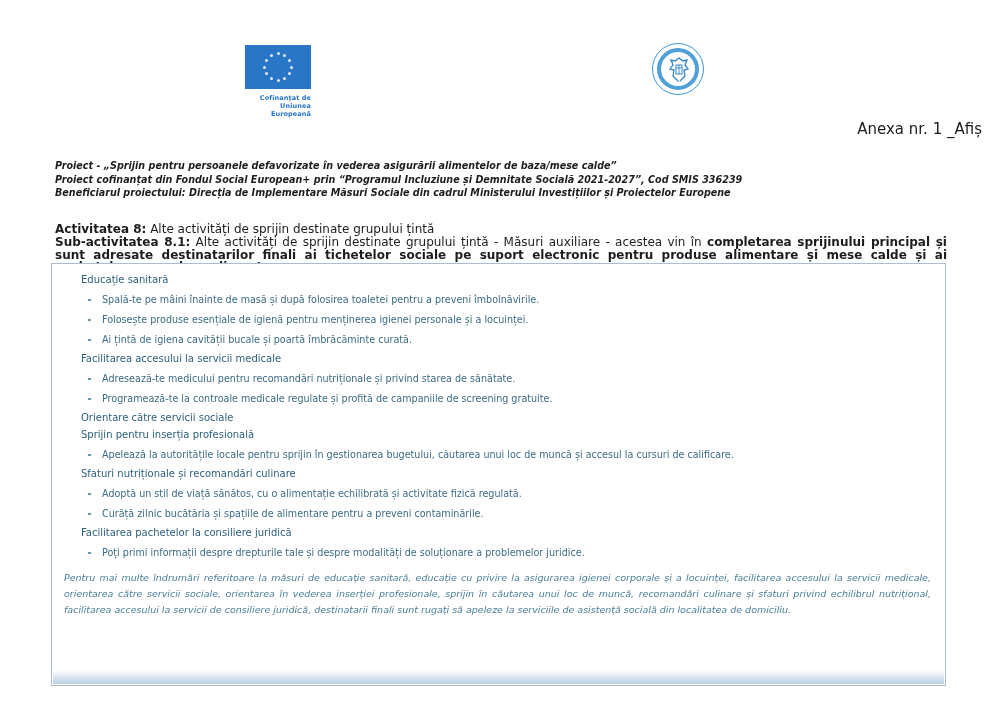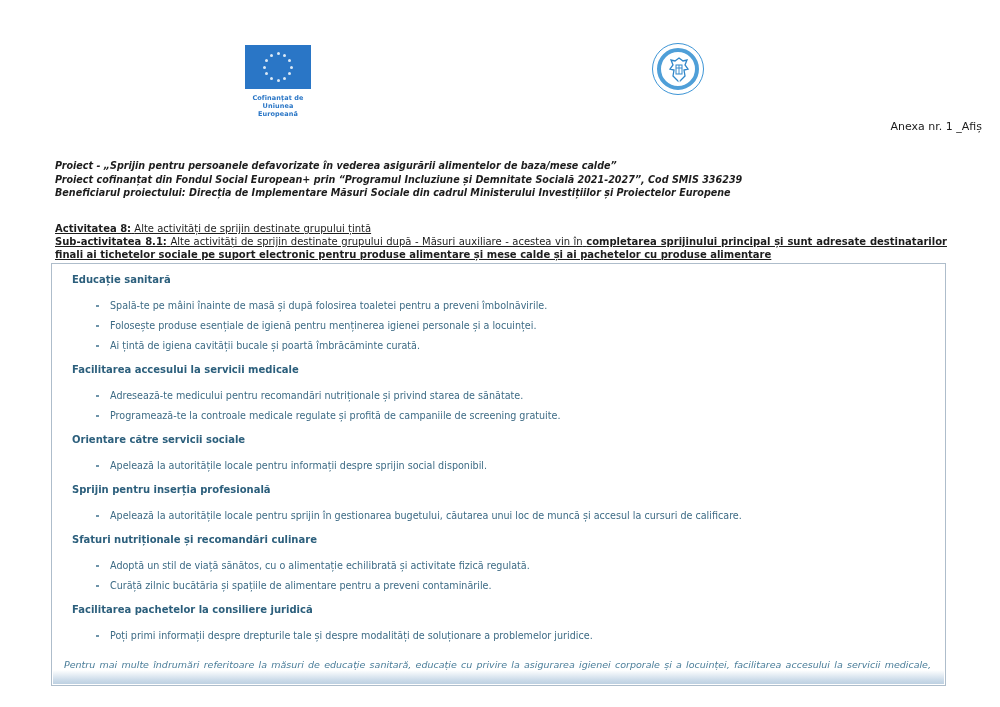--- a/index.html
+++ b/index.html
@@ -24,21 +24,21 @@
     position: relative;
   }
   .eu-star {
     position: absolute;
     width: 3px; height: 3px;
     background: #dce9f6;
     border-radius: 50%;
   }
   .eu-caption {
     margin-top: 5px;
-    text-align: center;
+    text-align: right;
     font-size: 6.5px;
     line-height: 8px;
     color: #2a76c6;
     font-weight: bold;
     letter-spacing: 0.1px;
   }
 
   .gov-logo { position: absolute; left: 652px; top: 43px; width: 52px; height: 52px; }
   .gov-ring {
     width: 52px; height: 52px;
@@ -61,21 +61,21 @@
   .gov-text {
     position: absolute; left: 0; top: 0; width: 52px; height: 52px;
     font-size: 4.6px; font-weight: bold; color: #ffffff;
   }
 
   
   .anexa {
     position: absolute;
     right: 18px;
     top: 120px;
-    font-size: 11px;
+    font-size: 15px;
     color: #1b1b1b;
   }
 
   
   .project-head {
     position: absolute;
     left: 55px;
     top: 147px;
     width: 900px;
     font-size: 9.6px;
@@ -86,25 +86,24 @@
     margin-top: 12px;
   }
   .project-head div { white-space: nowrap; }
 
   
   .activity {
     position: absolute;
     left: 55px;
     top: 223px;
     width: 892px;
-    font-size: 10px;
+    font-size: 12px;
     line-height: 12.6px;
     color: #1d1d1d;
     text-align: justify;
-    text-decoration: underline;
   }
   .activity .line1 { margin-bottom: 0.5px; }
   .activity b { font-weight: bold; }
 
   
   .box {
     position: absolute;
     left: 51px;
     top: 263px;
     width: 895px;
@@ -117,47 +116,47 @@
   .box-shade {
     position: absolute;
     left: 1px; right: 1px; bottom: 1px;
     height: 14px;
     background: linear-gradient(to bottom, rgba(210,224,236,0) 0%, rgba(196,214,230,0.85) 70%, rgba(186,206,224,0.95) 100%);
     pointer-events: none;
   }
 
   .sec-head {
     font-size: 10px;
-    font-weight: bold;
+    font-weight: normal;
     color: #2c5f7c;
     line-height: 14px;
-    margin: 3px 0 2px 8px;
-  }
-  .bullets { margin: 8px; padding: 0; list-style: none; }
+    margin: 3px 0 2px 17px;
+  }
+  .bullets { margin: 0; padding: 0; list-style: none; }
   .bullets li {
     position: relative;
     font-size: 9.6px;
     line-height: 13px;
     color: #3d6b85;
     padding: 3.5px 0 3.5px 38px;
   }
   .bullets li::before {
     content: "";
     position: absolute;
     left: 24px;
     top: 9.5px;
     width: 2.6px;
     height: 2.6px;
     background: #6d93a9;
   }
 
   .closing {
     margin-top: 8px;
     font-size: 9.5px;
-    line-height: 24px;
+    line-height: 16px;
     font-style: italic;
     color: #4a7d99;
     text-align: justify;
     padding-right: 4px;
   }
 </style>
 </head>
 <body>
 
 <div class="logos">
@@ -214,42 +213,39 @@
   <div>Beneficiarul proiectului: Direcția de Implementare Măsuri Sociale din cadrul Ministerului Investițiilor și Proiectelor Europene</div>
 </div>
 
 <div class="activity">
   <div class="line1">
     <b>Activitatea 8:</b>
     <span>Alte activități de sprijin destinate grupului țintă</span>
   </div>
   <div>
     <b>Sub-activitatea 8.1:</b>
-    <span>Alte activități de sprijin destinate grupului după - Măsuri auxiliare - acestea vin în</span>
+    <span>Alte activități de sprijin destinate grupului țintă - Măsuri auxiliare - acestea vin în</span>
     <b>completarea sprijinului principal și sunt adresate destinatarilor finali ai tichetelor sociale pe suport electronic pentru produse alimentare și mese calde și ai pachetelor cu produse alimentare</b>
   </div>
 </div>
 
 <div class="box">
   <div id="sections-container">
       <div class="sec-head">Educație sanitară</div>
       <ul class="bullets">
         <li>Spală-te pe mâini înainte de masă și după folosirea toaletei pentru a preveni îmbolnăvirile.</li>
         <li>Folosește produse esențiale de igienă pentru menținerea igienei personale și a locuinței.</li>
         <li>Ai țintă de igiena cavității bucale și poartă îmbrăcăminte curată.</li>
       </ul>
       <div class="sec-head">Facilitarea accesului la servicii medicale</div>
       <ul class="bullets">
         <li>Adresează-te medicului pentru recomandări nutriționale și privind starea de sănătate.</li>
         <li>Programează-te la controale medicale regulate și profită de campaniile de screening gratuite.</li>
       </ul>
       <div class="sec-head">Orientare către servicii sociale</div>
-      <ul class="bullets">
-        <li>Apelează la autoritățile locale pentru informații despre sprijin social disponibil.</li>
-      </ul>
       <div class="sec-head">Sprijin pentru inserția profesională</div>
       <ul class="bullets">
         <li>Apelează la autoritățile locale pentru sprijin în gestionarea bugetului, căutarea unui loc de muncă și accesul la cursuri de calificare.</li>
       </ul>
       <div class="sec-head">Sfaturi nutriționale și recomandări culinare</div>
       <ul class="bullets">
         <li>Adoptă un stil de viață sănătos, cu o alimentație echilibrată și activitate fizică regulată.</li>
         <li>Curăță zilnic bucătăria și spațiile de alimentare pentru a preveni contaminările.</li>
       </ul>
       <div class="sec-head">Facilitarea pachetelor la consiliere juridică</div>

